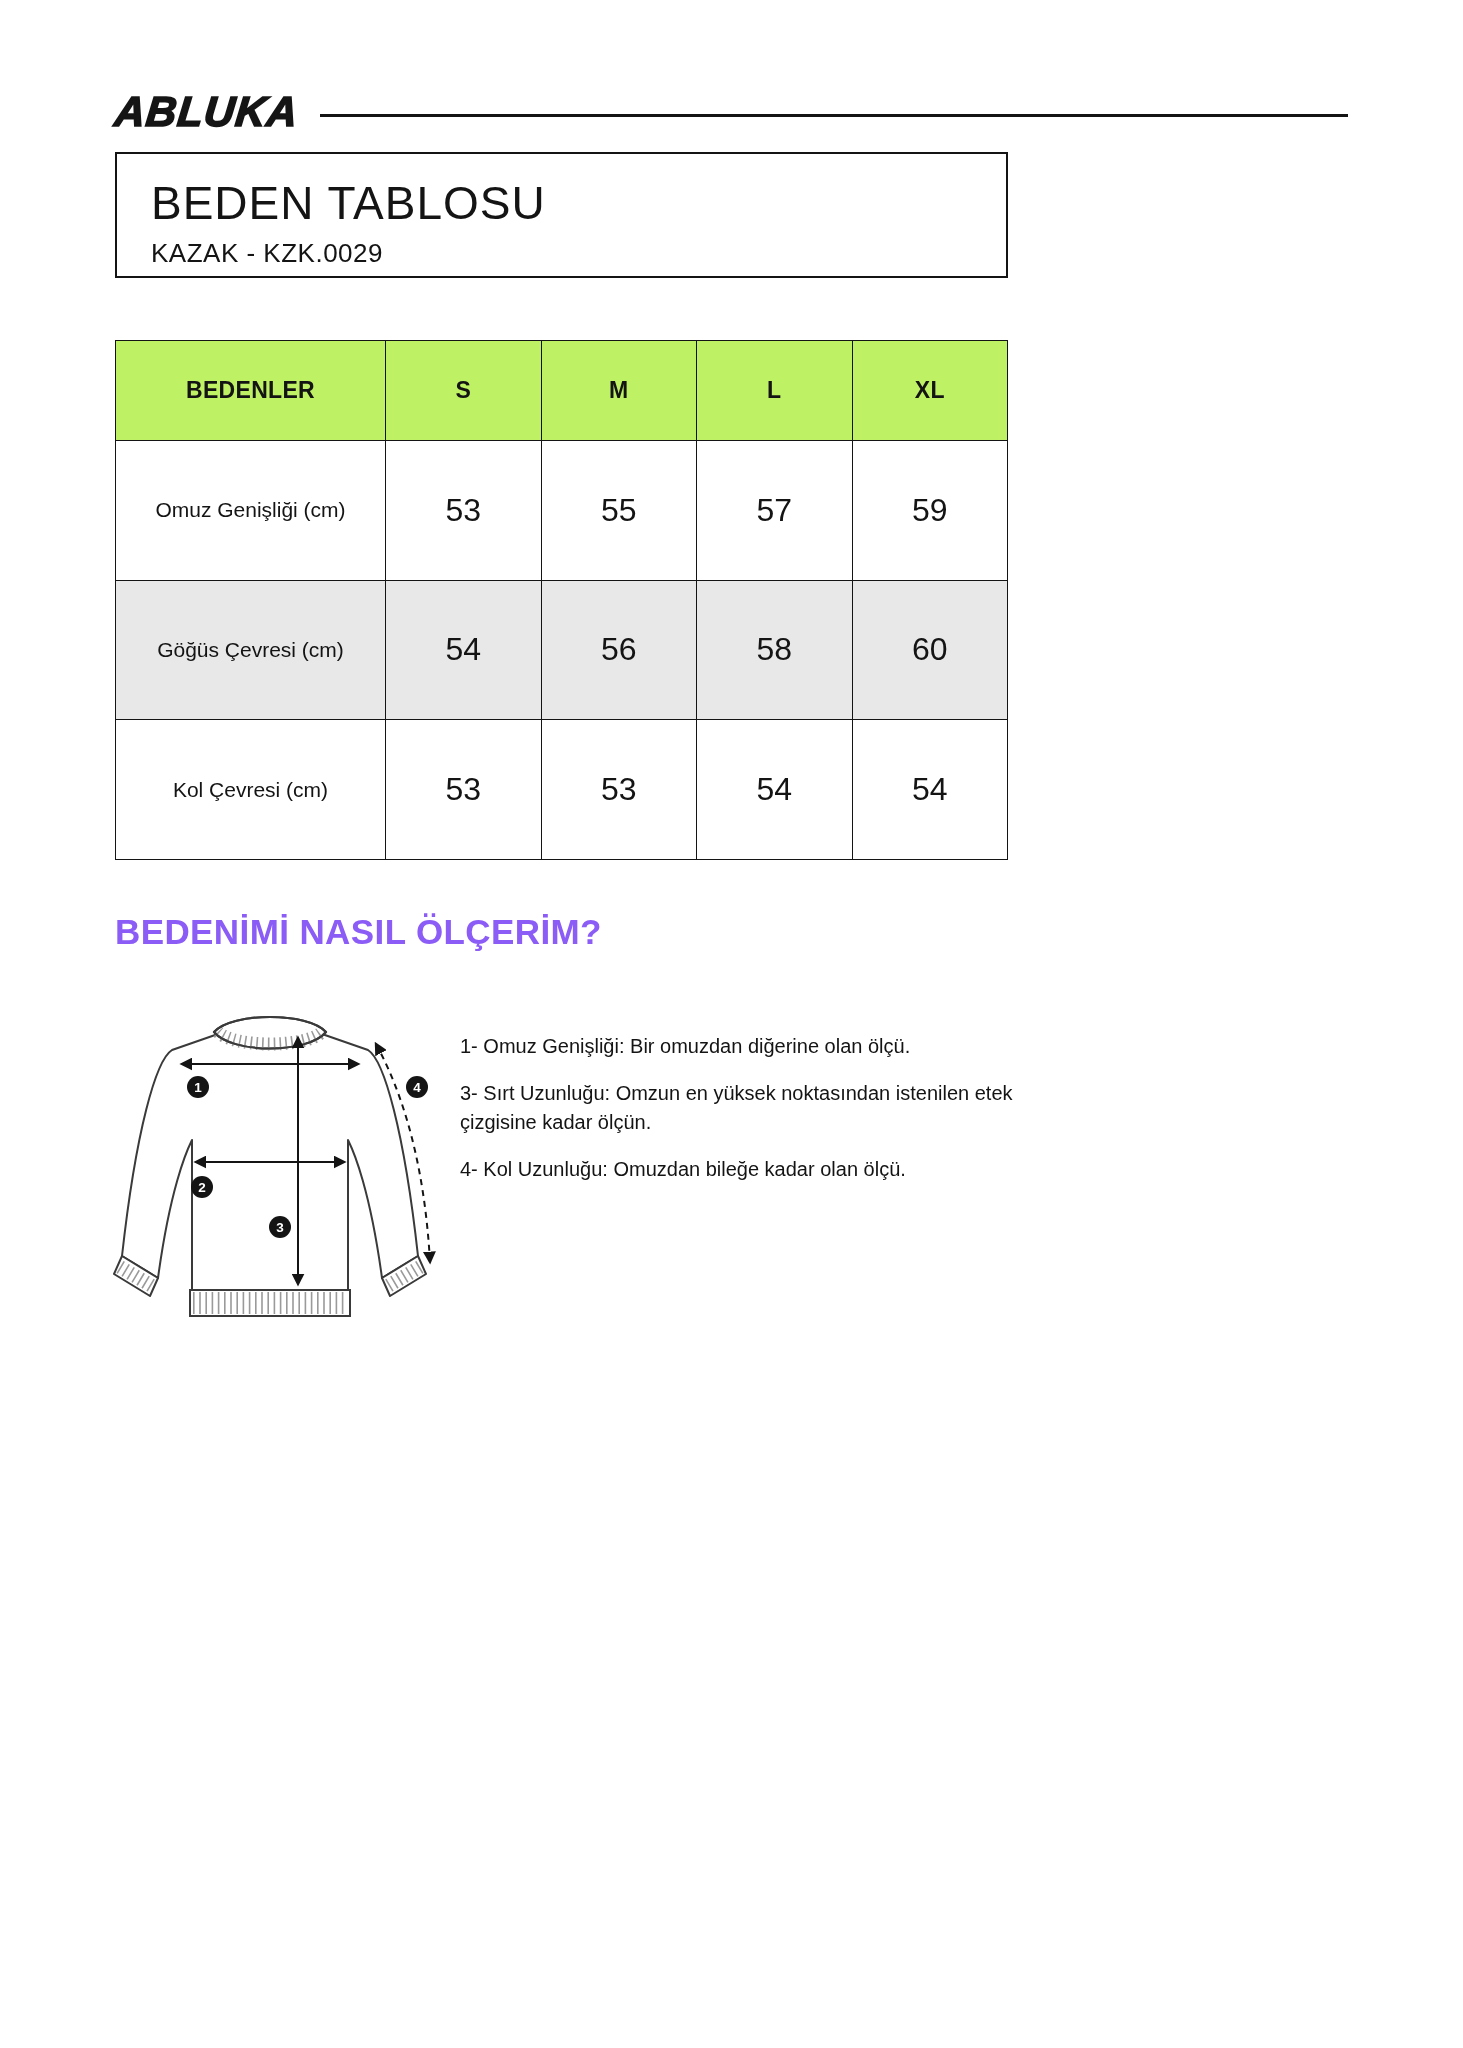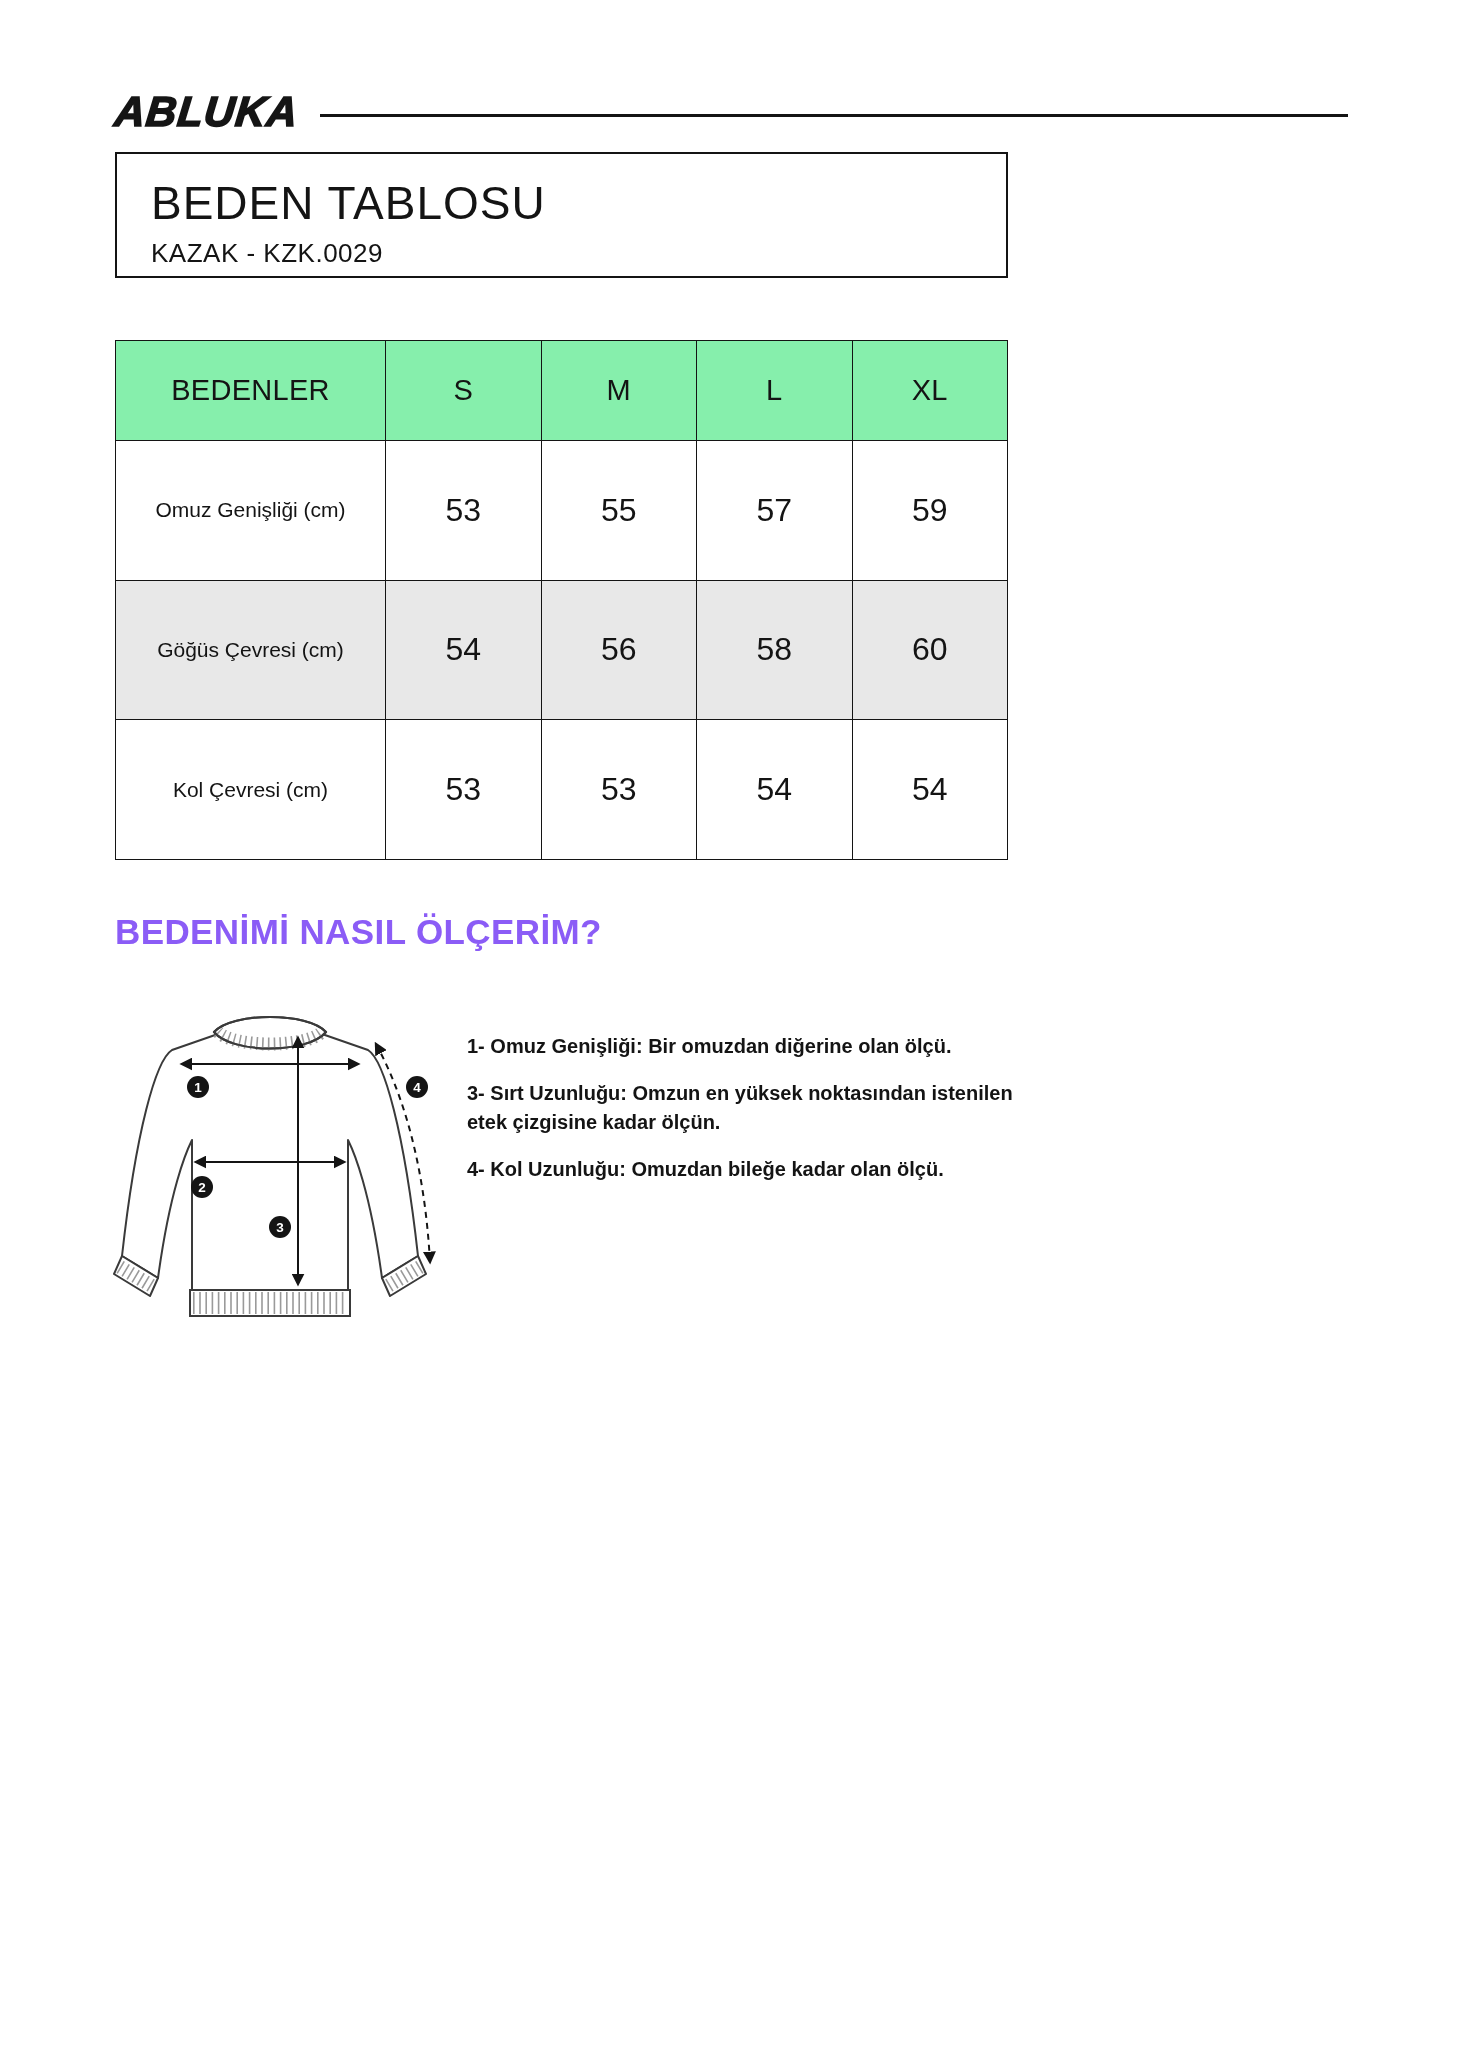--- a/index.html
+++ b/index.html
@@ -32,21 +32,21 @@
   .subtitle { font-size:26px; margin-top:8px; letter-spacing:0.5px; color:#141414; }
 
   
   table.size-table {
     position:absolute; left:115px; top:340px; width:893px; height:520px;
     border-collapse:collapse; table-layout:fixed; background:#fff;
   }
   .size-table th, .size-table td {
     border:1px solid #141414; text-align:center; vertical-align:middle; padding:0;
   }
-  .size-table thead th { height:100px; background:#86efac; font-size:29px; font-weight:normal; letter-spacing:0.3px; }
+  .size-table thead th { height:100px; background:#bef264; font-size:23px; font-weight:bold; letter-spacing:0.3px; }
   .size-table tbody td { height:105px; }
   .size-table tbody tr:nth-child(even) td { background:#e8e8e8; }
   .size-table td.rowlabel { font-size:21px; font-weight:normal; }
   .size-table td.val { font-size:32px; font-weight:normal; }
 
   
   .measure-heading {
     position:absolute; left:115px; top:912px;
     font-size:35px; font-weight:bold; letter-spacing:0.4px; color:#8b5cf6;
   }
@@ -55,21 +55,21 @@
   .diagram .outline { fill:#ffffff; stroke:#3a3a3a; stroke-width:2; stroke-linejoin:round; }
   .diagram .rib { stroke:#9a9a9a; fill:none; }
   .diagram .arrow { stroke:#141414; stroke-width:2; fill:none; }
   .diagram .marker circle { fill:#141414; }
   .diagram .marker text {
     fill:#ffffff; font-size:13.5px; font-weight:bold; text-anchor:middle;
     font-family:"Liberation Sans", sans-serif;
   }
 
   .instructions { position:absolute; left:460px; top:1032px; width:590px; }
-  .instructions p { font-size:20px; line-height:1.45; margin:0 0 18px 7px; color:#141414;font-weight:bold; }
+  .instructions p { font-size:20px; line-height:1.45; margin:0 0 18px 0; color:#141414; }
 </style>
 </head>
 <body>
 
 <div class="page">
 
   <div class="header">
     <div class="logo">ABLUKA</div>
     <div class="header-rule"></div>
   </div>

